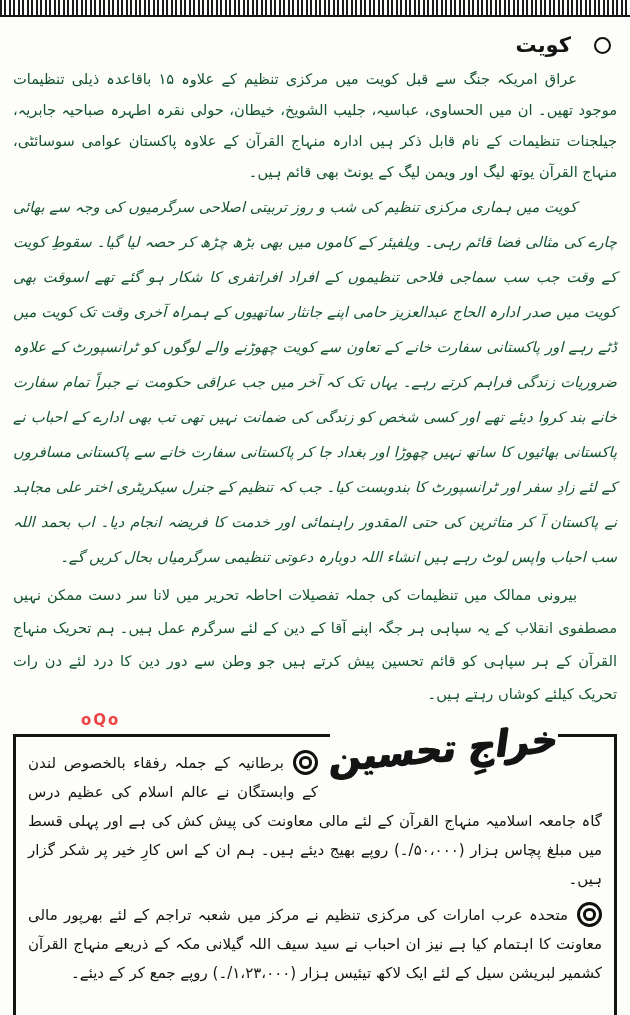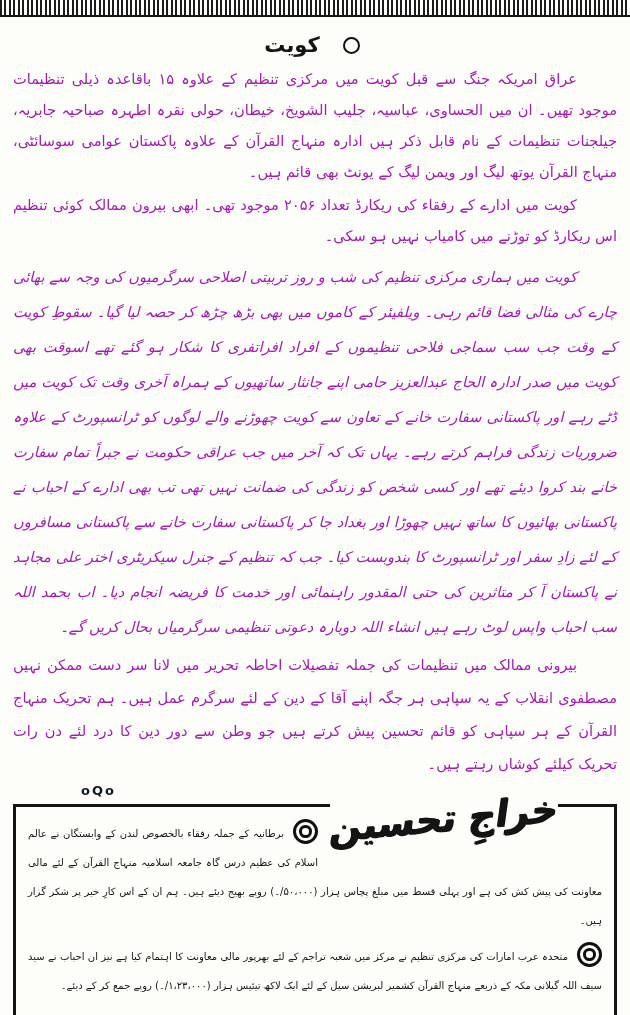--- a/index.html
+++ b/index.html
@@ -18,45 +18,45 @@
   .halftone {
     height:17px; width:100%;
     background-image:
       repeating-linear-gradient(90deg, #1c1c1c 0 1.6px, transparent 1.6px 4.5px),
       repeating-linear-gradient(0deg, rgba(255,255,255,.85) 0 1px, transparent 1px 3px);
     border-bottom:2.5px solid #161616;
   }
   .content { padding:8px 13px 0 13px; }
 
   .heading-row {
-    display:flex; align-items:center; justify-content:center;
+    display:flex; align-items:center; justify-content:flex-start;
     gap:23px; margin:8px 6px 6px 0;
   }
   .heading { font-size:21px; font-weight:bold; letter-spacing:0; }
   .ring {
     width:17px; height:17px; border:2.6px solid #111; border-radius:50%;
     display:inline-block; flex:0 0 auto;
   }
 
   p.para {
     text-align:justify;
     font-size:14.6px;
-    color:#a21caf;
+    color:#14532d;
   }
   .indent { text-indent:40px; }
   .p1 { line-height:31px; margin-bottom:2px; }
   .p2 { line-height:31px; margin-bottom:8px; }
   .p3 { line-height:35px; margin-bottom:4px;font-style:italic; }
   .p4 { line-height:33px; }
 
   .ornament-row {
     direction:ltr; text-align:left;
     padding:0 0 2px 68px; height:22px;
   }
-  .ornament { font-size:13px; font-weight:bold; letter-spacing:2px; color:#0f172a; }
+  .ornament { font-size:15px; font-weight:bold; letter-spacing:2px; color:#ef4444; }
 
   .tribute-box {
     position:relative;
     margin:2px 0 0 0;
     border:3px solid #141414;
     padding:8px 12px 10px 12px;
     min-height:318px;
   }
   .callig {
     float:right;
@@ -68,21 +68,21 @@
   }
   .callig-text {
     font-size:37px; font-weight:bold;
     transform:rotate(-5deg) skewX(-13deg);
     white-space:nowrap;
     text-shadow:1px 1px 0 #141414, -0.5px 0 0 #141414;
   }
   .bullet-item {
     position:relative;
     text-align:justify;
-    font-size:10px; line-height:29px;
+    font-size:15px; line-height:29px;
     margin:4px 0 7px 0;
   }
   .bullseye {
     display:inline-block; vertical-align:-7px;
     width:25px; height:25px;
     border:3.2px solid #101010; border-radius:50%;
     position:relative; margin-left:9px;
   }
   .bullseye::before {
     content:""; position:absolute; inset:3.2px;
@@ -98,21 +98,20 @@
 
   <div class="content">
 
     <div class="heading-row">
       <span class="ring"></span>
       <h1 class="heading">کویت</h1>
     </div>
 
     <p class="para p1 indent">عراق امریکہ جنگ سے قبل کویت میں مرکزی تنظیم کے علاوہ ۱۵ باقاعدہ ذیلی تنظیمات موجود تھیں۔ ان میں الحساوی، عباسیہ، جلیب الشویخ، خیطان، حولی نقرہ اطہرہ صباحیہ جابریہ، جیلجنات تنظیمات کے نام قابل ذکر ہیں ادارہ منہاج القرآن کے علاوہ پاکستان عوامی سوسائٹی، منہاج القرآن یوتھ لیگ اور ویمن لیگ کے یونٹ بھی قائم ہیں۔</p>
 
-    <p class="para p2 indent">کویت میں ادارے کے رفقاء کی ریکارڈ تعداد ۲۰۵۶ موجود تھی۔ ابھی بیرون ممالک کوئی تنظیم اس ریکارڈ کو توڑنے میں کامیاب نہیں ہو سکی۔</p>
 
     <p class="para p3 indent">کویت میں ہماری مرکزی تنظیم کی شب و روز تربیتی اصلاحی سرگرمیوں کی وجہ سے بھائی چارے کی مثالی فضا قائم رہی۔ ویلفیئر کے کاموں میں بھی بڑھ چڑھ کر حصہ لیا گیا۔ سقوطِ کویت کے وقت جب سب سماجی فلاحی تنظیموں کے افراد افراتفری کا شکار ہو گئے تھے اسوقت بھی کویت میں صدر ادارہ الحاج عبدالعزیز حامی اپنے جانثار ساتھیوں کے ہمراہ آخری وقت تک کویت میں ڈٹے رہے اور پاکستانی سفارت خانے کے تعاون سے کویت چھوڑنے والے لوگوں کو ٹرانسپورٹ کے علاوہ ضروریات زندگی فراہم کرتے رہے۔ یہاں تک کہ آخر میں جب عراقی حکومت نے جبراً تمام سفارت خانے بند کروا دیئے تھے اور کسی شخص کو زندگی کی ضمانت نہیں تھی تب بھی ادارے کے احباب نے پاکستانی بھائیوں کا ساتھ نہیں چھوڑا اور بغداد جا کر پاکستانی سفارت خانے سے پاکستانی مسافروں کے لئے زادِ سفر اور ٹرانسپورٹ کا بندوبست کیا۔ جب کہ تنظیم کے جنرل سیکریٹری اختر علی مجاہد نے پاکستان آ کر متاثرین کی حتی المقدور راہنمائی اور خدمت کا فریضہ انجام دیا۔ اب بحمد اللہ سب احباب واپس لوٹ رہے ہیں انشاء اللہ دوبارہ دعوتی تنظیمی سرگرمیاں بحال کریں گے۔</p>
 
     <p class="para p4 indent">بیرونی ممالک میں تنظیمات کی جملہ تفصیلات احاطہ تحریر میں لانا سر دست ممکن نہیں مصطفوی انقلاب کے یہ سپاہی ہر جگہ اپنے آقا کے دین کے لئے سرگرم عمل ہیں۔ ہم تحریک منہاج القرآن کے ہر سپاہی کو قائم تحسین پیش کرتے ہیں جو وطن سے دور دین کا درد لئے دن رات تحریک کیلئے کوشاں رہتے ہیں۔</p>
 
     <div class="ornament-row">
       <span class="ornament">oQo</span>
     </div>
 
     <div class="tribute-box">

